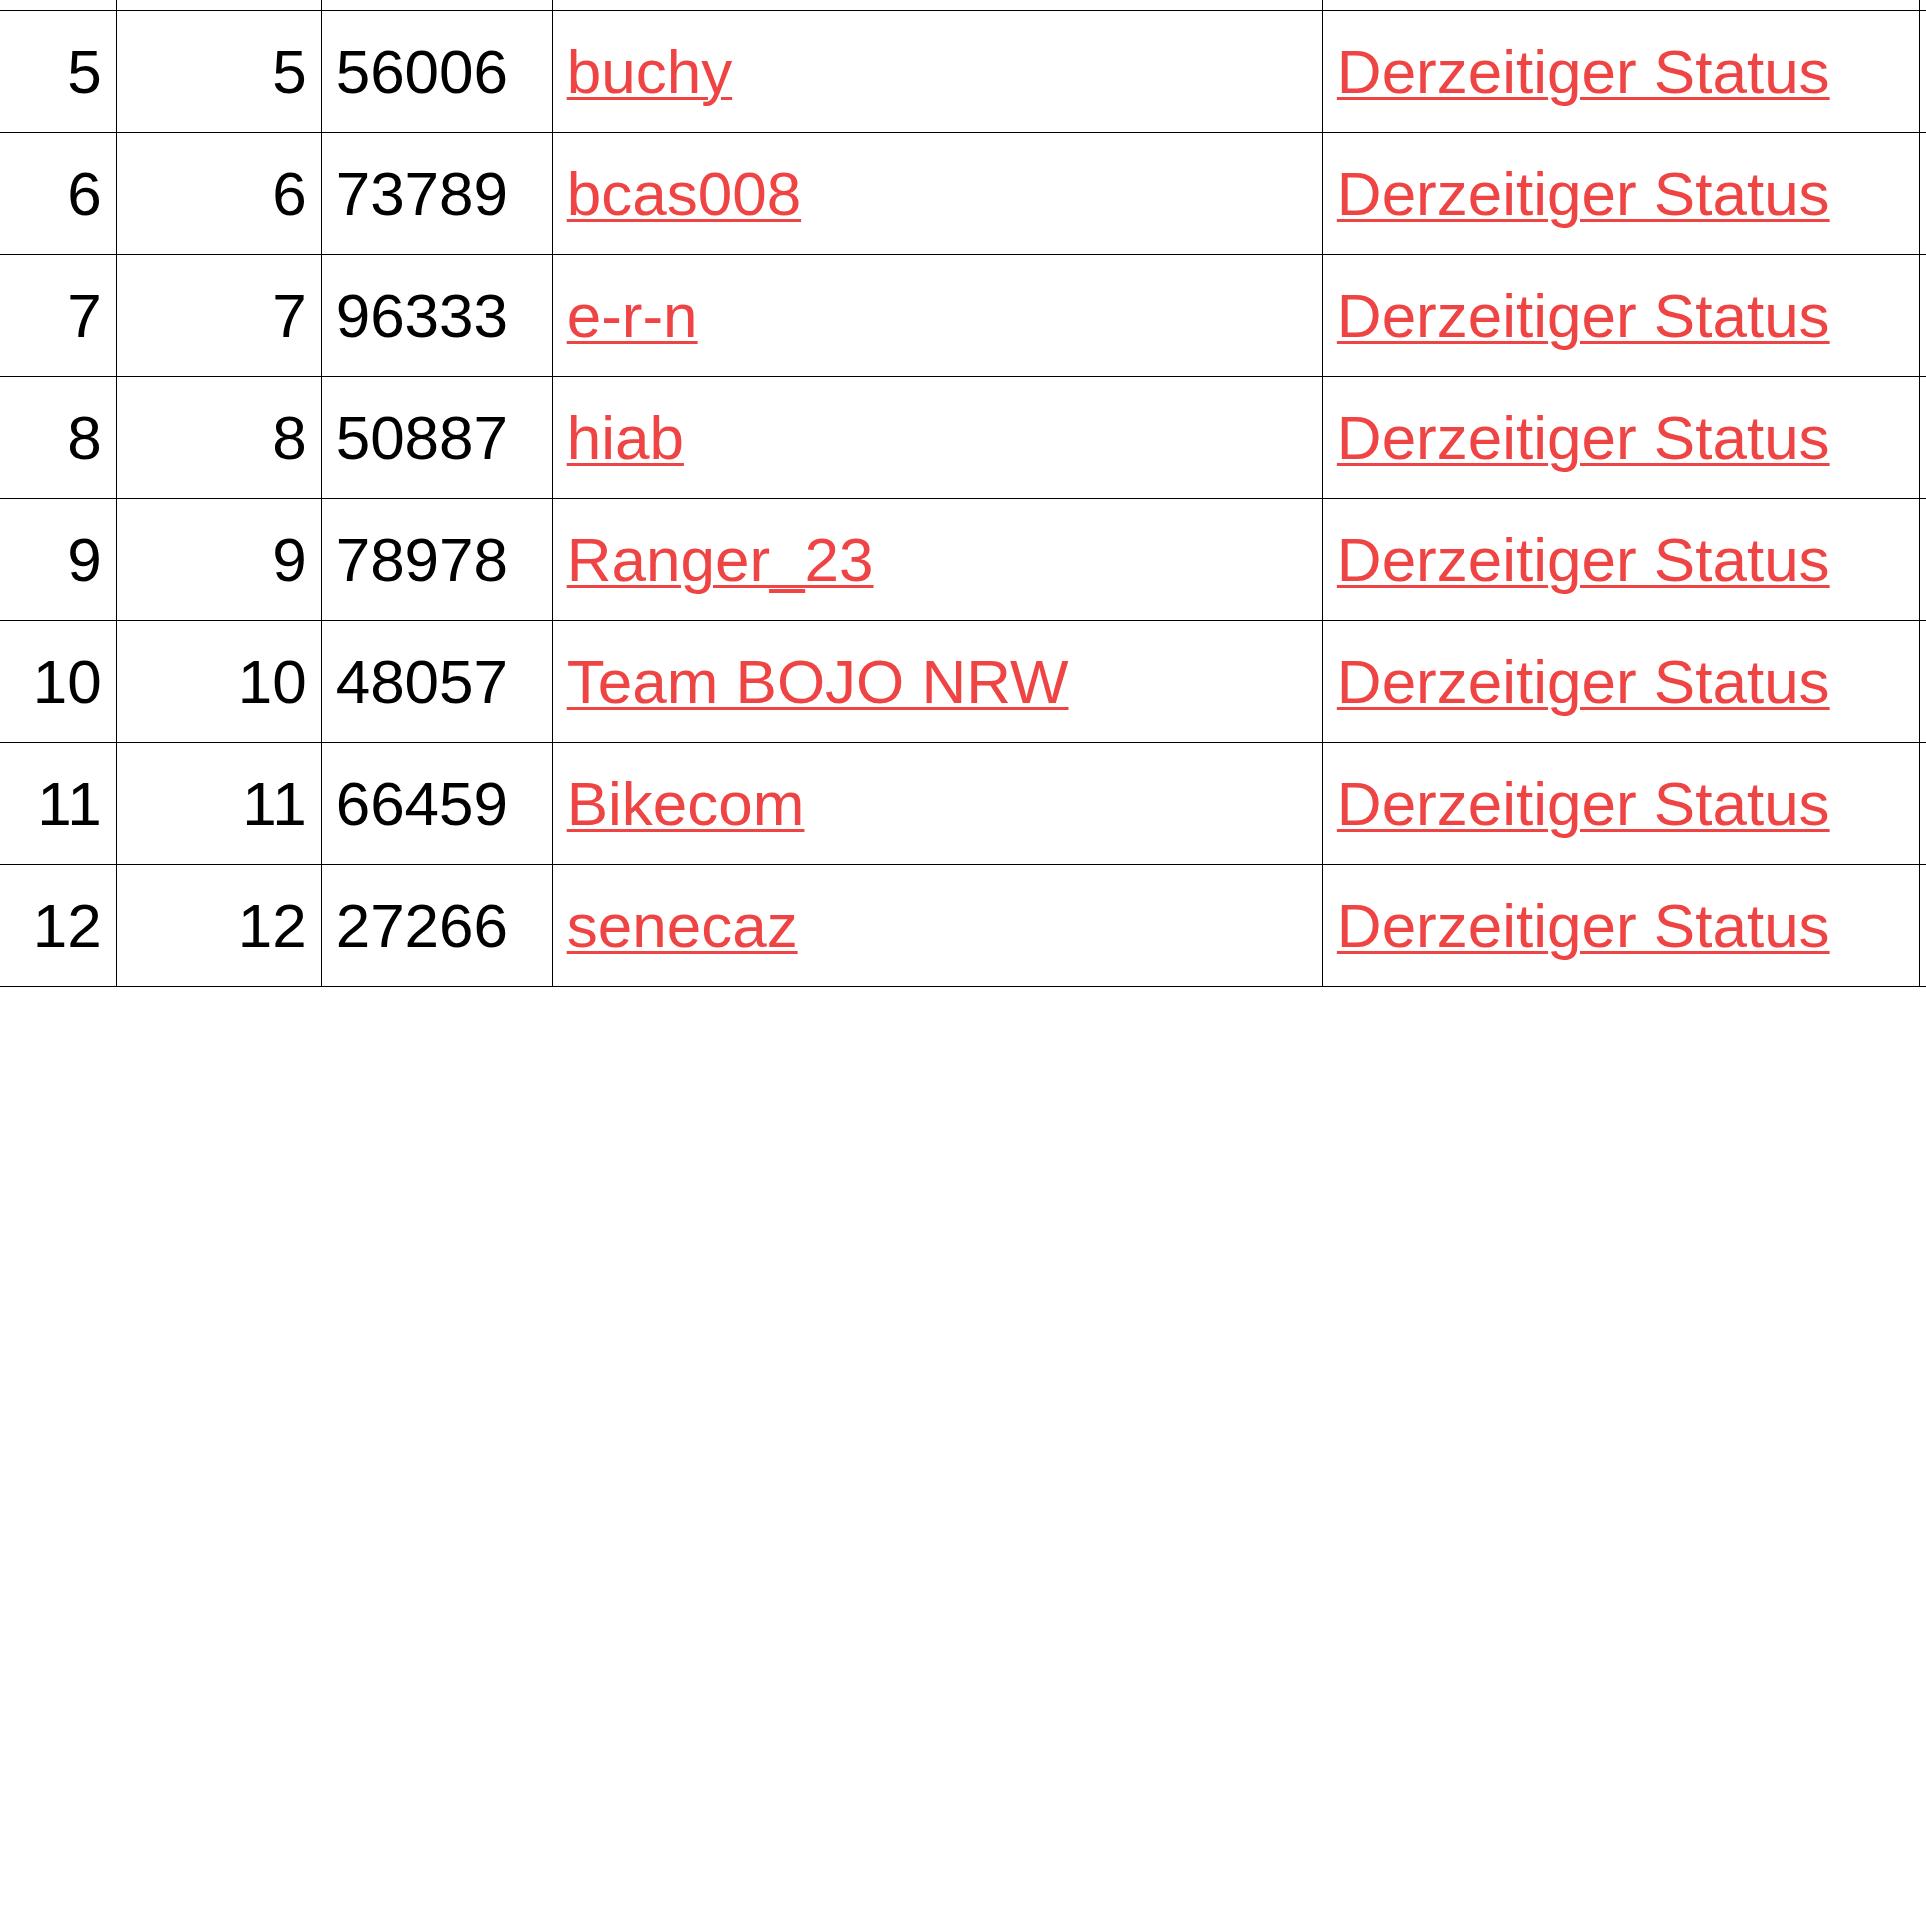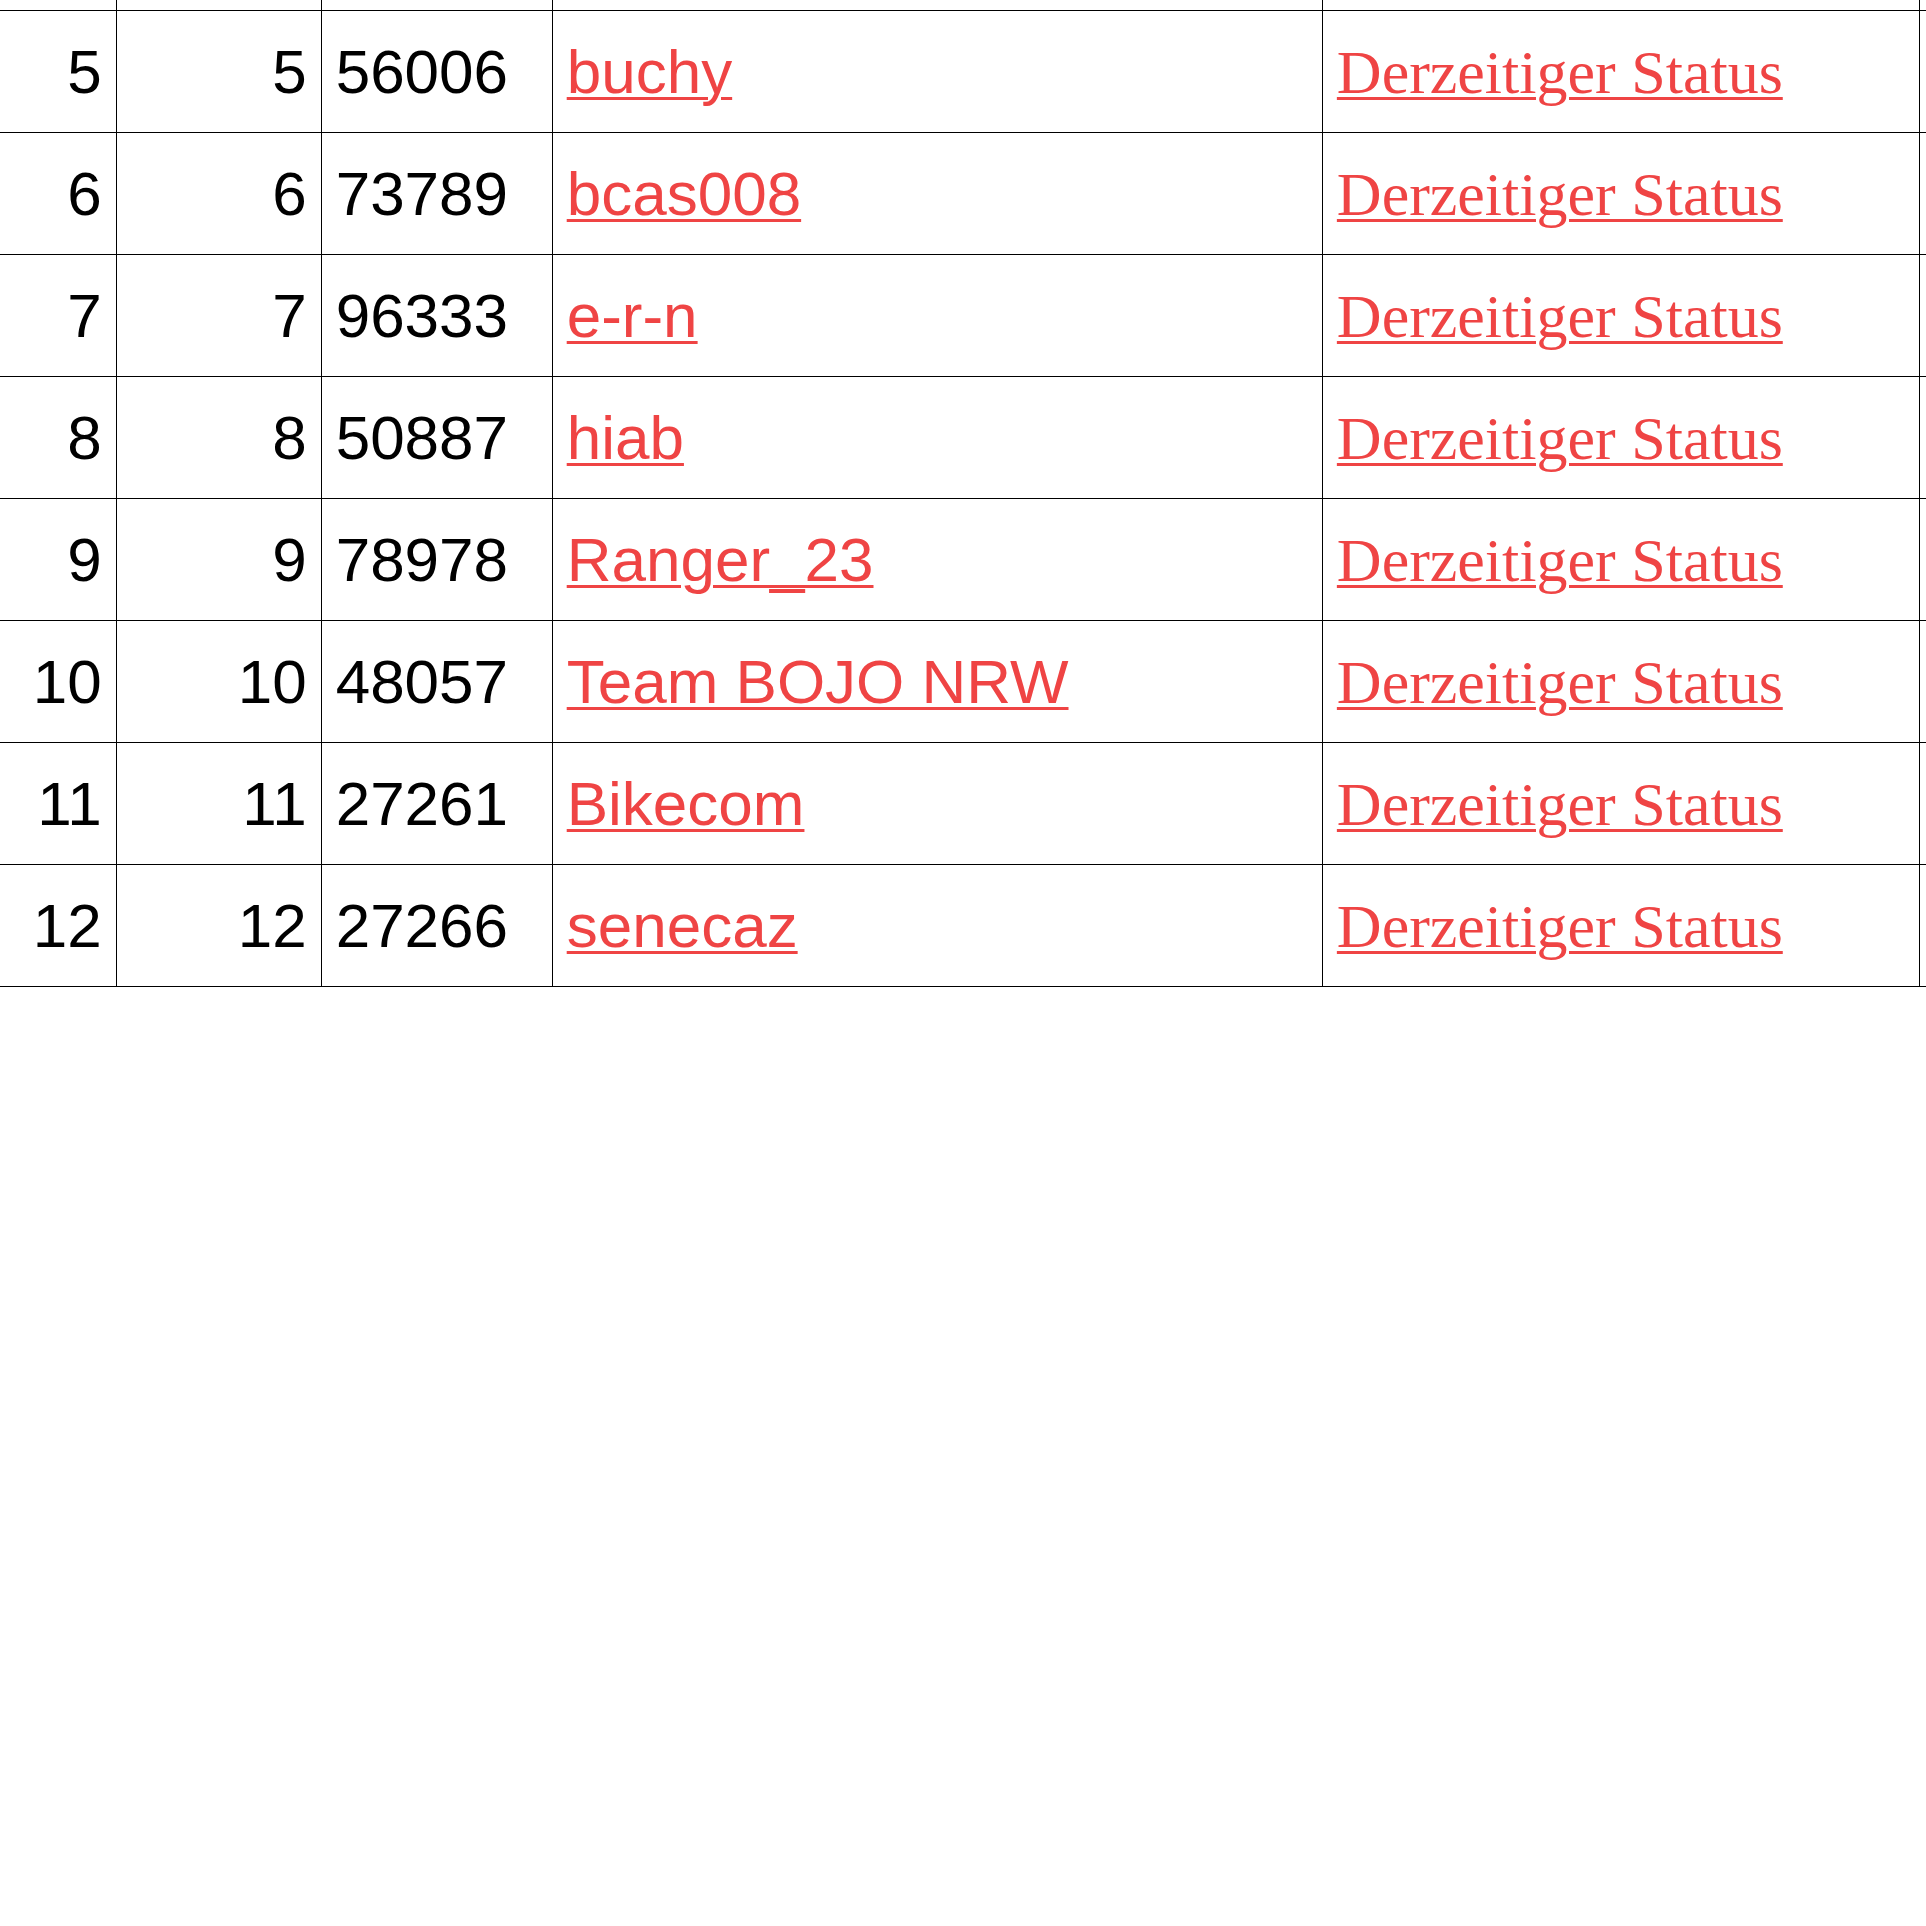--- a/index.html
+++ b/index.html
@@ -53,21 +53,20 @@
     text-align: left;
     padding-right: 16.7px;
   }
   td.name {
     text-align: left;
     padding-left: 19px;
   }
   td.status {
     text-align: left;
     padding-left: 16.7px;
-    font-family: Liberation Serif, serif;
   }
   td.tail {
     border-top: 1.9px solid #000000;
     border-bottom: 1.9px solid #000000;
     border-left: 1.9px solid #000000;
     border-right: none;
     padding: 0;
   }
   a.link {
     color: #ef4444;
@@ -156,21 +155,21 @@
         <td class="num">10</td>
         <td class="points">48057</td>
         <td class="name"><a class="link">Team BOJO NRW</a></td>
         <td class="status"><a class="link">Derzeitiger Status</a></td>
         <td class="tail"></td>
       </tr>
 
       <tr>
         <td class="num">11</td>
         <td class="num">11</td>
-        <td class="points">27261</td>
+        <td class="points">66459</td>
         <td class="name"><a class="link">Bikecom</a></td>
         <td class="status"><a class="link">Derzeitiger Status</a></td>
         <td class="tail"></td>
       </tr>
 
       <tr>
         <td class="num">12</td>
         <td class="num">12</td>
         <td class="points">27266</td>
         <td class="name"><a class="link">senecaz</a></td>

